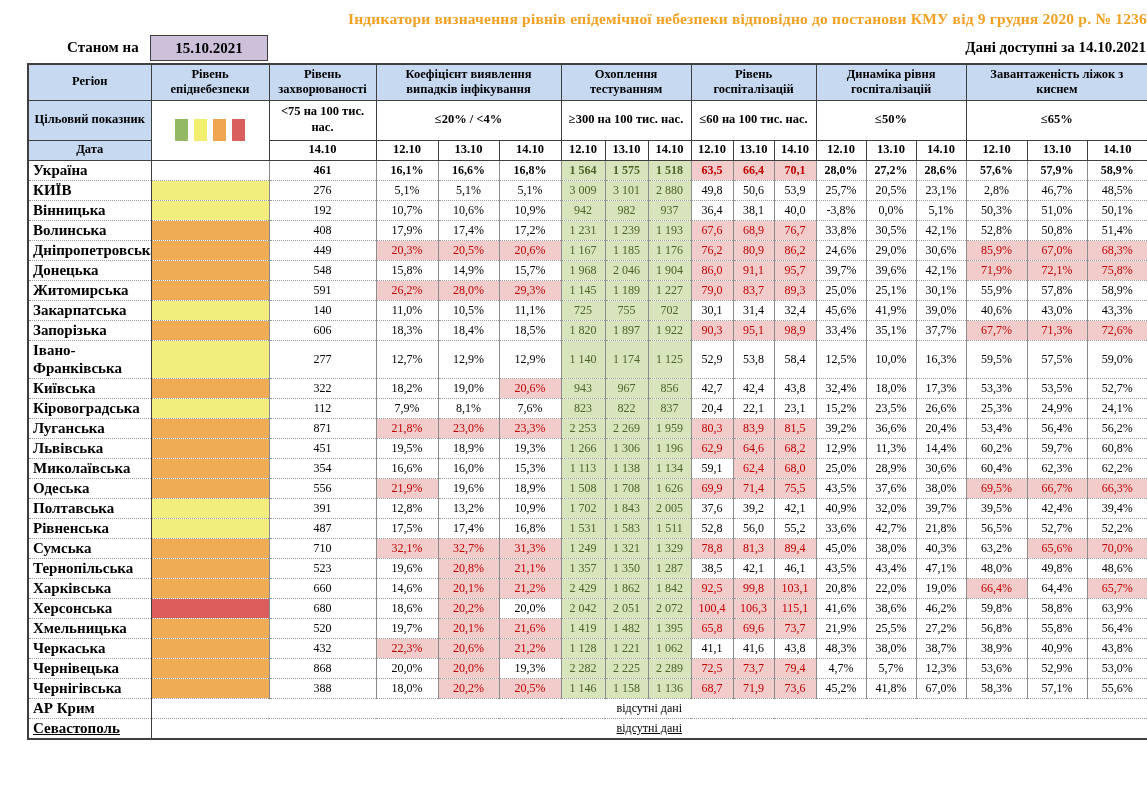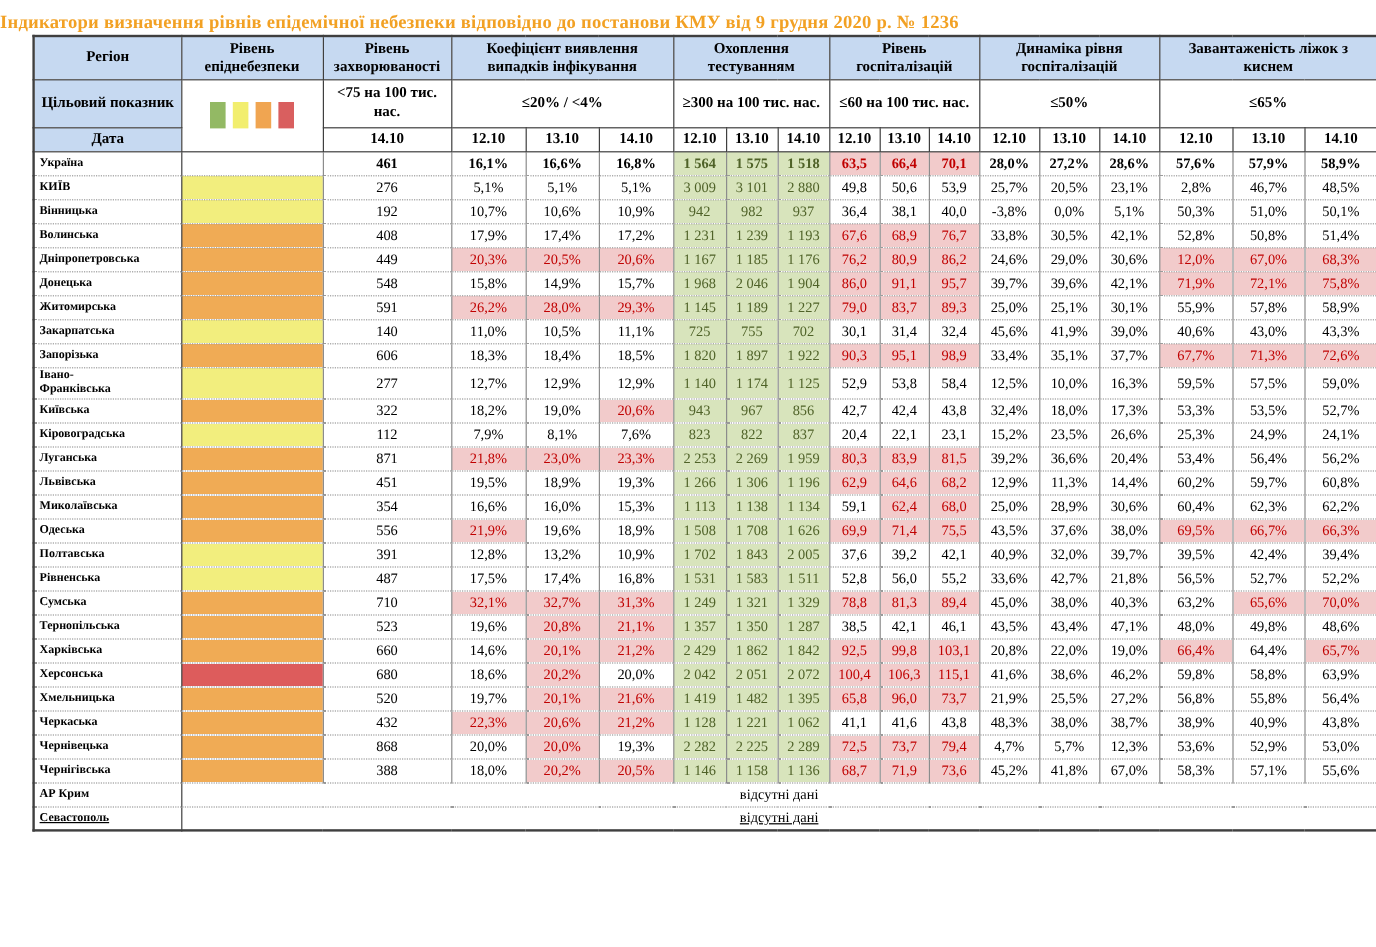--- a/index.html
+++ b/index.html
@@ -1,56 +1,61 @@
 <!DOCTYPE html>
 <html><head>
 <meta charset="utf-8">
 <style>
   * { box-sizing: border-box; }
   html,body { margin:0; padding:0; background:#ffffff; }
   body { font-family:"Liberation Serif","DejaVu Serif",serif; color:#000; }
   .page { width:1147px; height:789px; background:#fff; overflow:hidden; }
 
-  .title { padding-top:10px; text-align:left; font-weight:bold; font-size:15.5px; color:#F2A124; letter-spacing:0.2px; }
+  .title { padding-top:10px; text-align:right; font-weight:bold; font-size:15.5px; color:#F2A124; letter-spacing:0.2px; }
 
   .topbar { width:1120px; margin:7px 0 0 27px; height:27px; position:relative; font-size:15px; font-weight:bold; }
   .asof-label { position:absolute; left:40px; top:4px; }
   .asof-date  { position:absolute; left:123px; top:0; width:118px; height:26px; line-height:24px; text-align:center; background:#CCC0DA; border:1.5px solid #3f3f3f; }
   .avail { position:absolute; right:1px; top:4px; }
 
   table { border-collapse:collapse; table-layout:fixed; width:1120px; margin:1px 0 0 27px; border:2px solid #3f3f3f; }
   th, td { padding:0 2px; text-align:center; overflow:hidden; }
 
   thead th { background:#C6D9F1; font-size:12.5px; font-weight:bold; border:1px solid #3f3f3f; line-height:1.25; }
   thead th.white { background:#ffffff; }
   thead tr.r1 th { height:36px; }
   thead tr.r2 th { height:40px; }
   thead tr.r3 th { height:20px;margin-top:28px; }
   .sq { display:inline-block; width:13px; height:22px; margin:0 3px; vertical-align:middle; }
 
   tbody td { font-size:12px; height:20px; border-right:1px solid #8c8c8c; border-bottom:1px dotted #9a9a9a; white-space:nowrap; }
-  tbody td.region { text-align:left; font-weight:bold; font-size:10px; padding-left:4px; border-right:1px solid #3f3f3f; white-space:pre-line; line-height:1.25; }
+  tbody td.region { text-align:left; font-weight:bold; font-size:15px; padding-left:4px; border-right:1px solid #3f3f3f; white-space:pre-line; line-height:1.25; }
   tbody td.gs { border-left:1px solid #3f3f3f; }
   tbody tr:last-child td { border-bottom:none;text-decoration:underline; }
 
   .green { background:#D8E4BC; color:#4F6228; }
   .pink  { background:#F2CBCB; color:#C00000; }
   .lvl-yellow { background:#F2EE7E; }
   .lvl-orange { background:#F0AB55; }
   .lvl-red    { background:#DD5C5C; }
   .lvl-none   { background:#ffffff; }
   .bold-row td { font-weight:bold; }
   .nodata { font-size:12px; }
 </style>
 </head>
 <body>
 
 <div class="page">
   <div class="title">Індикатори визначення рівнів епідемічної небезпеки відповідно до постанови КМУ від 9 грудня 2020 р. № 1236</div>
 
+  <div class="topbar">
+    <span class="asof-label">Станом на</span>
+    <span class="asof-date">15.10.2021</span>
+    <span class="avail">Дані доступні за  14.10.2021</span>
+  </div>
 
   <table>
     <colgroup>
       <col style="width:123px">
         <col style="width:118px">
         <col style="width:107px">
       <col style="width:62px">
         <col style="width:61px">
         <col style="width:62px">
       <col style="width:44px">
@@ -197,21 +202,21 @@
           <td class="pink">20,6%</td>
           <td class="green gs">1 167</td>
           <td class="green">1 185</td>
           <td class="green">1 176</td>
           <td class="pink gs">76,2</td>
           <td class="pink">80,9</td>
           <td class="pink">86,2</td>
           <td class="gs">24,6%</td>
           <td>29,0%</td>
           <td>30,6%</td>
-          <td class="pink gs">12,0%</td>
+          <td class="pink gs">85,9%</td>
           <td class="pink">67,0%</td>
           <td class="pink">68,3%</td>
         </tr>
         <tr>
           <td class="region">Донецька</td>
           <td class="lvl-orange gs"></td>
           <td class="gs">548</td>
           <td class=" gs">15,8%</td>
           <td>14,9%</td>
           <td>15,7%</td>
@@ -553,21 +558,21 @@
           <td class="region">Хмельницька</td>
           <td class="lvl-orange gs"></td>
           <td class="gs">520</td>
           <td class=" gs">19,7%</td>
           <td class="pink">20,1%</td>
           <td class="pink">21,6%</td>
           <td class="green gs">1 419</td>
           <td class="green">1 482</td>
           <td class="green">1 395</td>
           <td class="pink gs">65,8</td>
-          <td class="pink">96,0</td>
+          <td class="pink">69,6</td>
           <td class="pink">73,7</td>
           <td class="gs">21,9%</td>
           <td>25,5%</td>
           <td>27,2%</td>
           <td class=" gs">56,8%</td>
           <td>55,8%</td>
           <td>56,4%</td>
         </tr>
         <tr>
           <td class="region">Черкаська</td>

